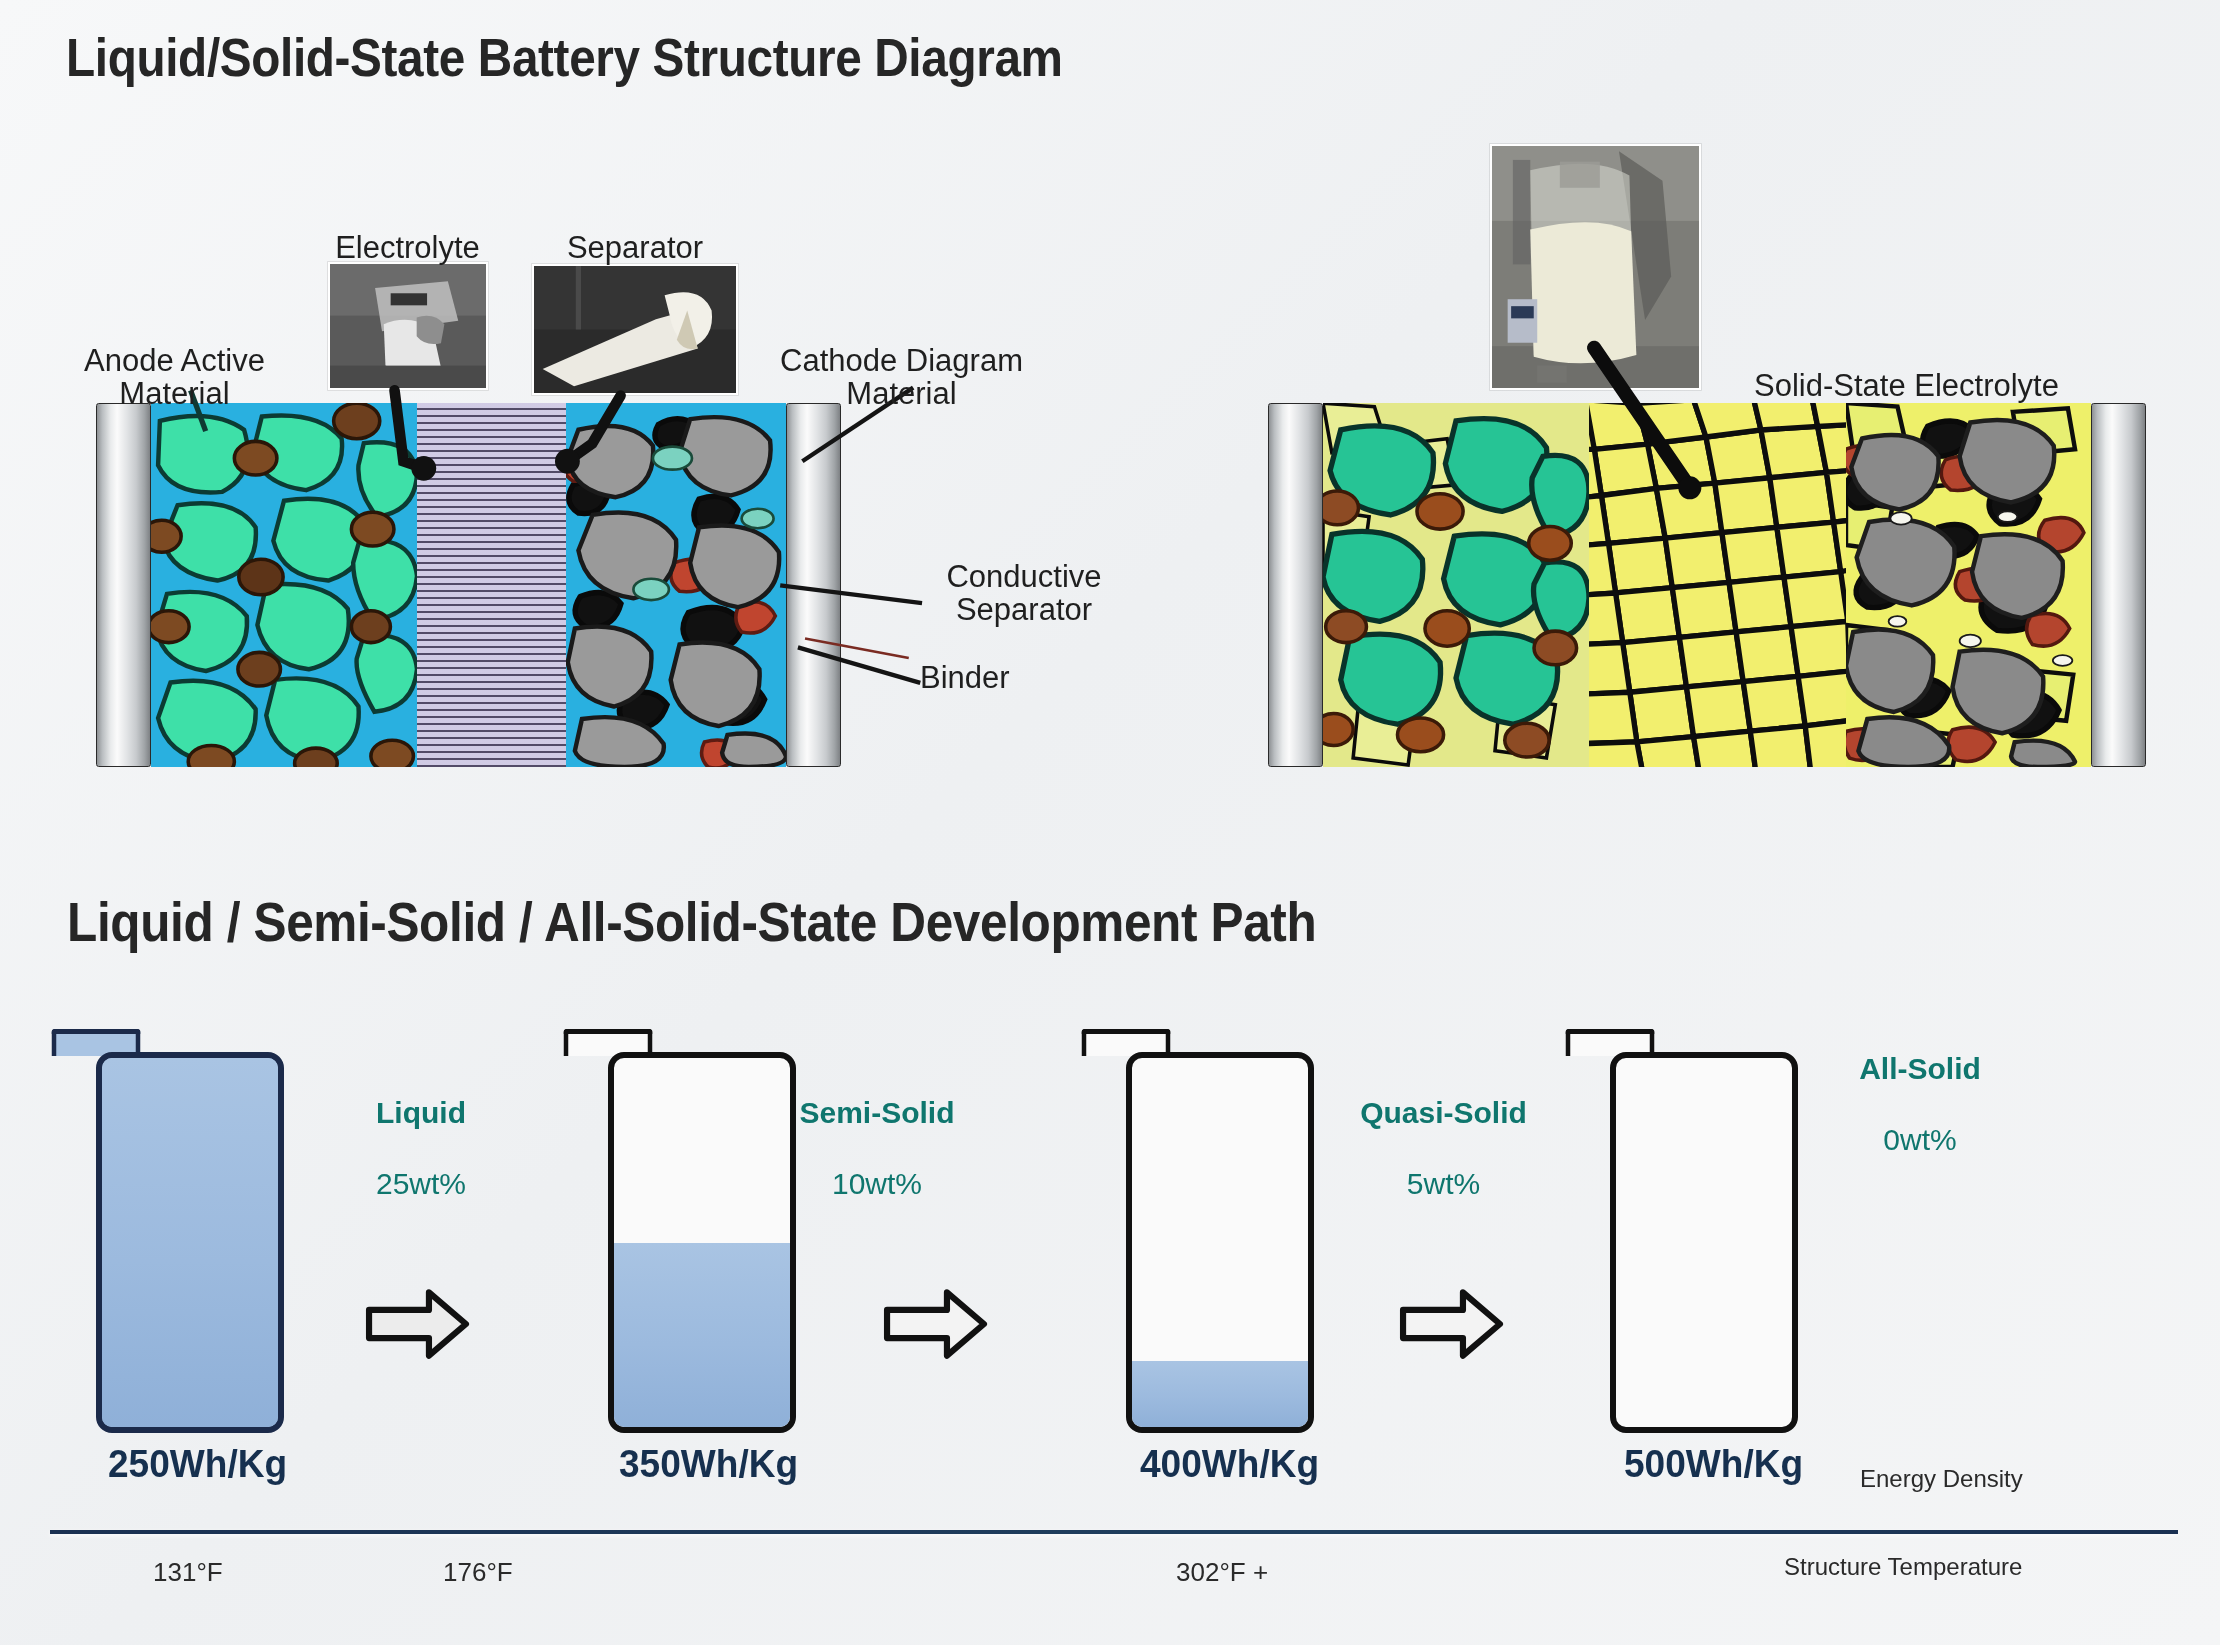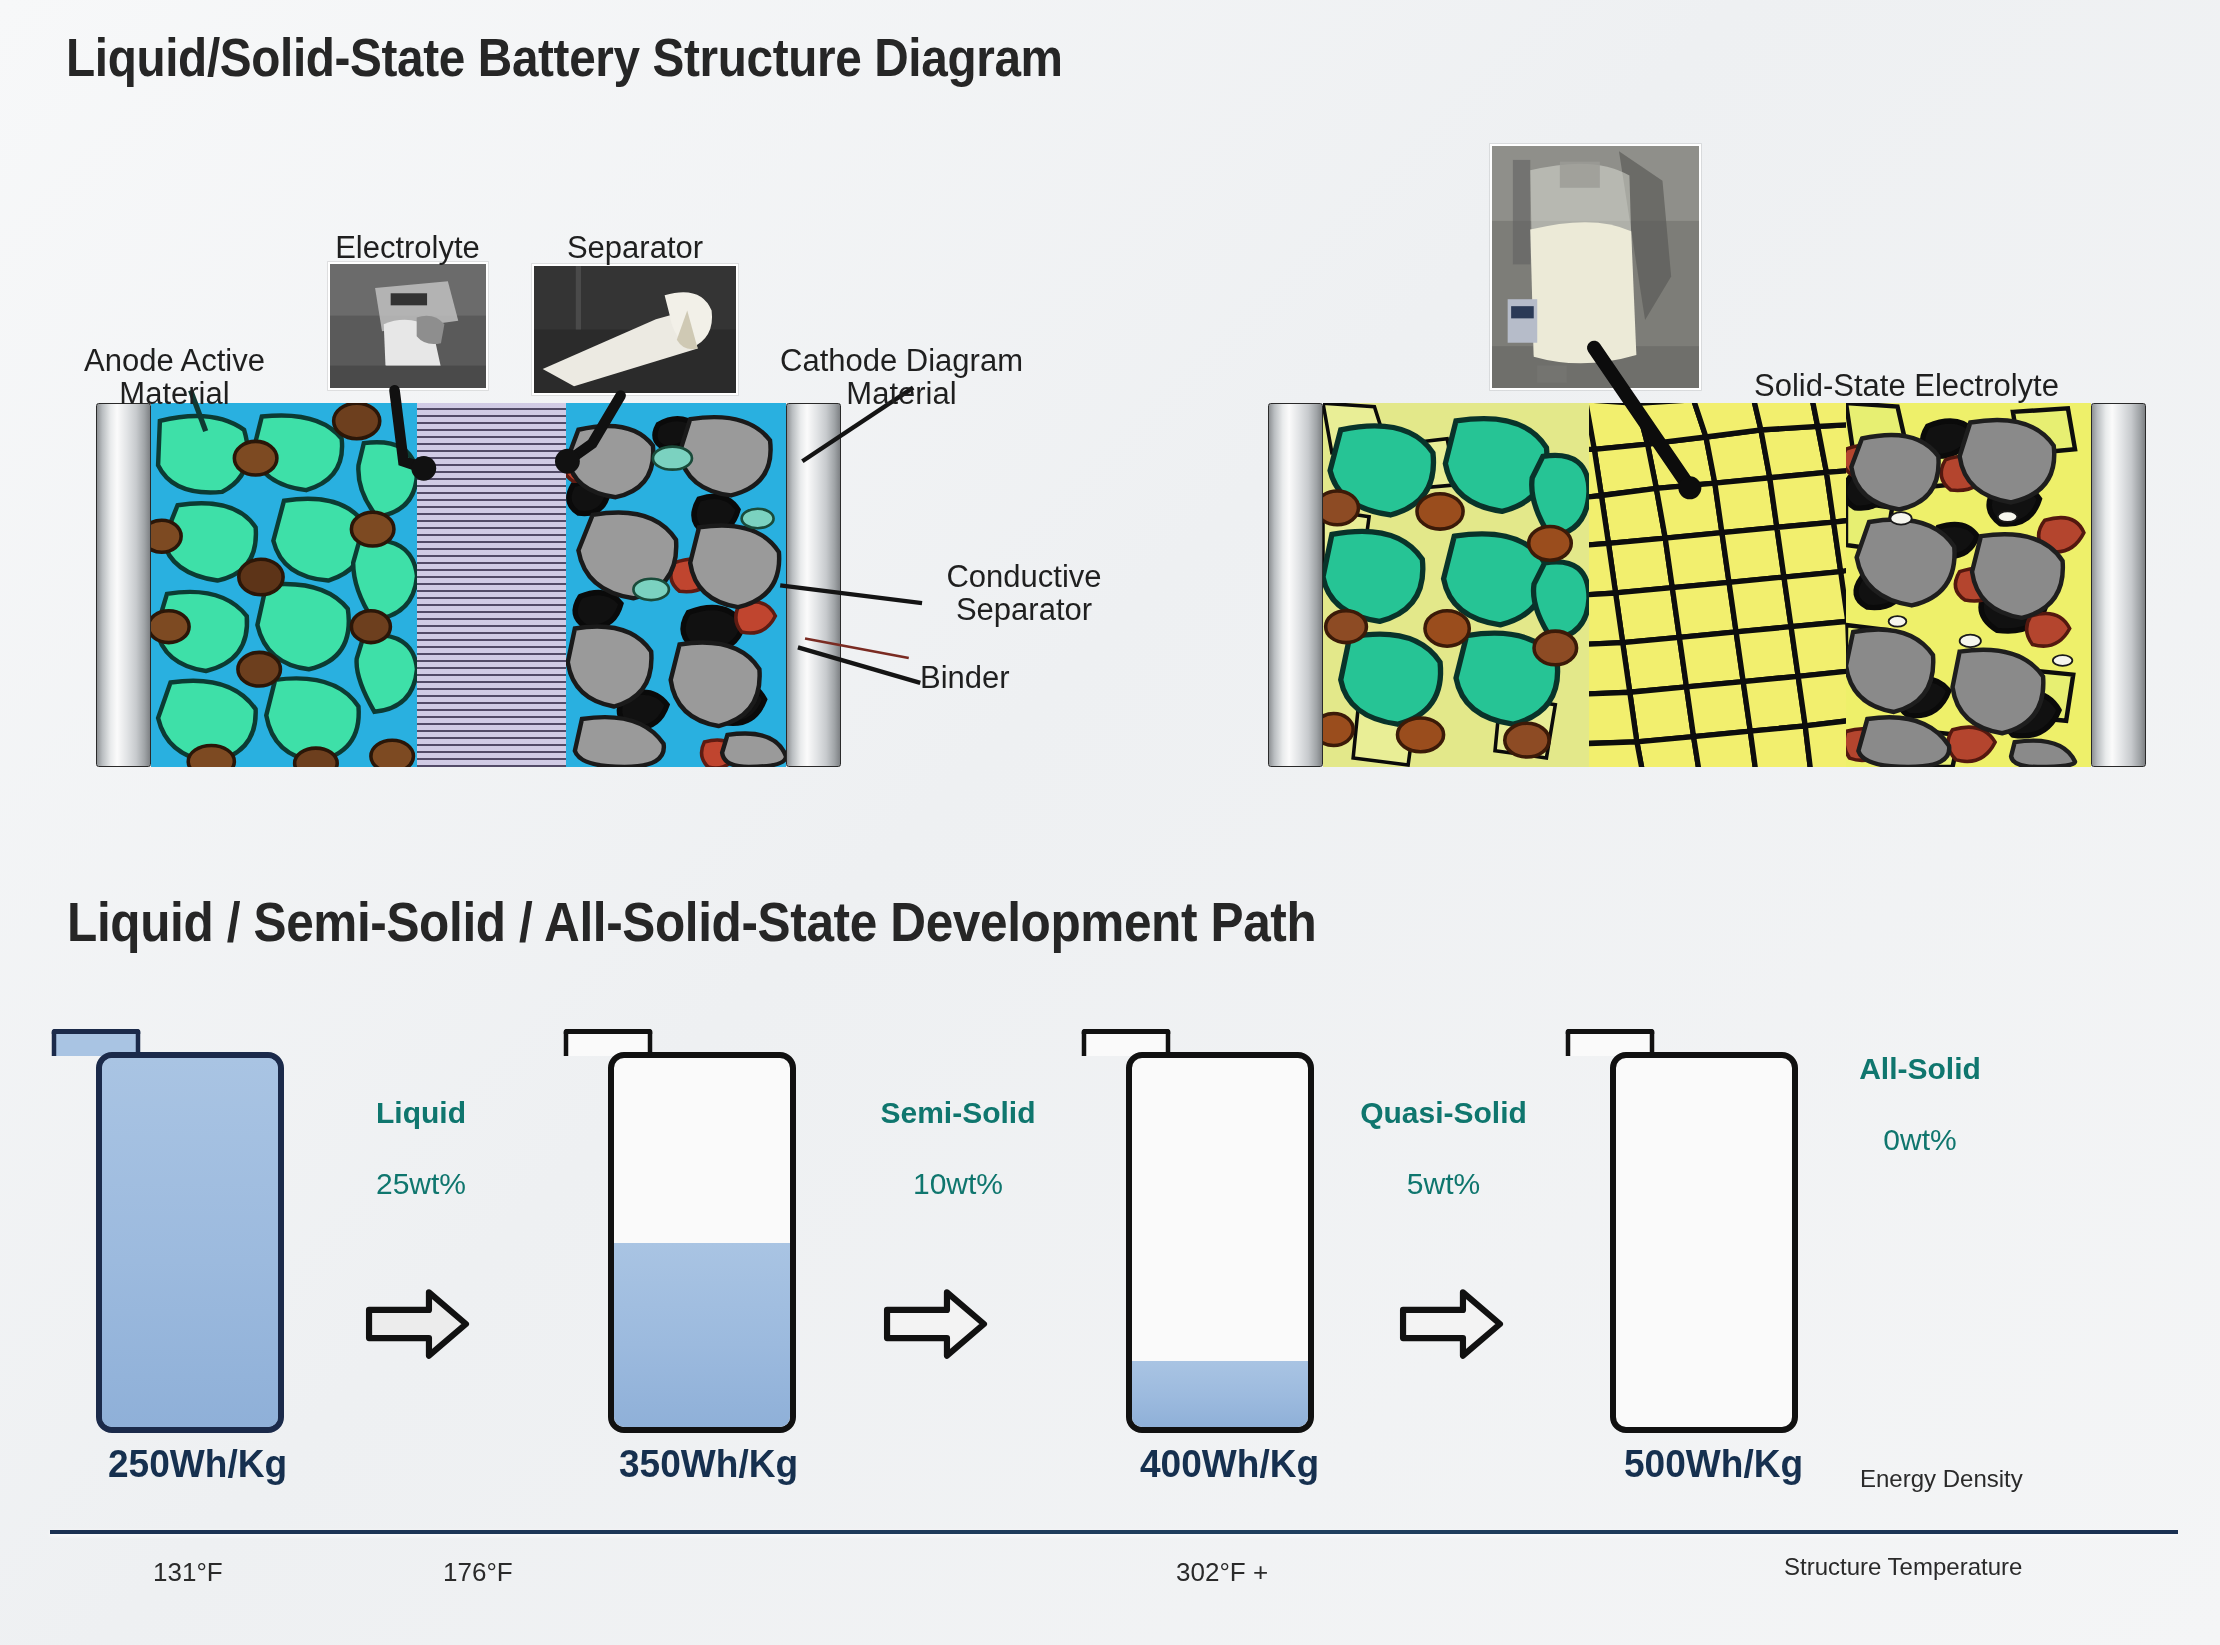--- a/index.html
+++ b/index.html
@@ -460,21 +460,21 @@
       <path d="M4 26 L72 26 L72 6 L114 42 L72 78 L72 58 L4 58 Z" fill="#ececec" stroke="#111" stroke-width="7" stroke-linejoin="round"></path>
     </svg>
 </div>
 
 <div class="batt-wrap" style="left:608px; top:1029px;">
   <div class="batt-cap"></div>
   <div class="batt-body">
     <div class="batt-fill" style="height:50%"></div>
   </div>
 </div>
-<div class="batt-label" style="left:847px; top:1060px; width:222px;">
+<div class="batt-label" style="left:766px; top:1060px; width:222px;">
   <span class="b">Semi-Solid</span>
   <span>10wt%</span>
 </div>
 <div class="energy" style="left:619px; top:1442px;">350Wh/Kg</div>
 <div class="temp" style="left:443px; top:1557px;">176°F</div>
 
 <div class="arrow-glyph" style="left:883px; top:1287px;">
   <svg width="105" height="74" viewBox="0 0 118 84">
       <path d="M4 26 L72 26 L72 6 L114 42 L72 78 L72 58 L4 58 Z" fill="#f3f3f3" stroke="#111" stroke-width="7" stroke-linejoin="round"></path>
     </svg>

